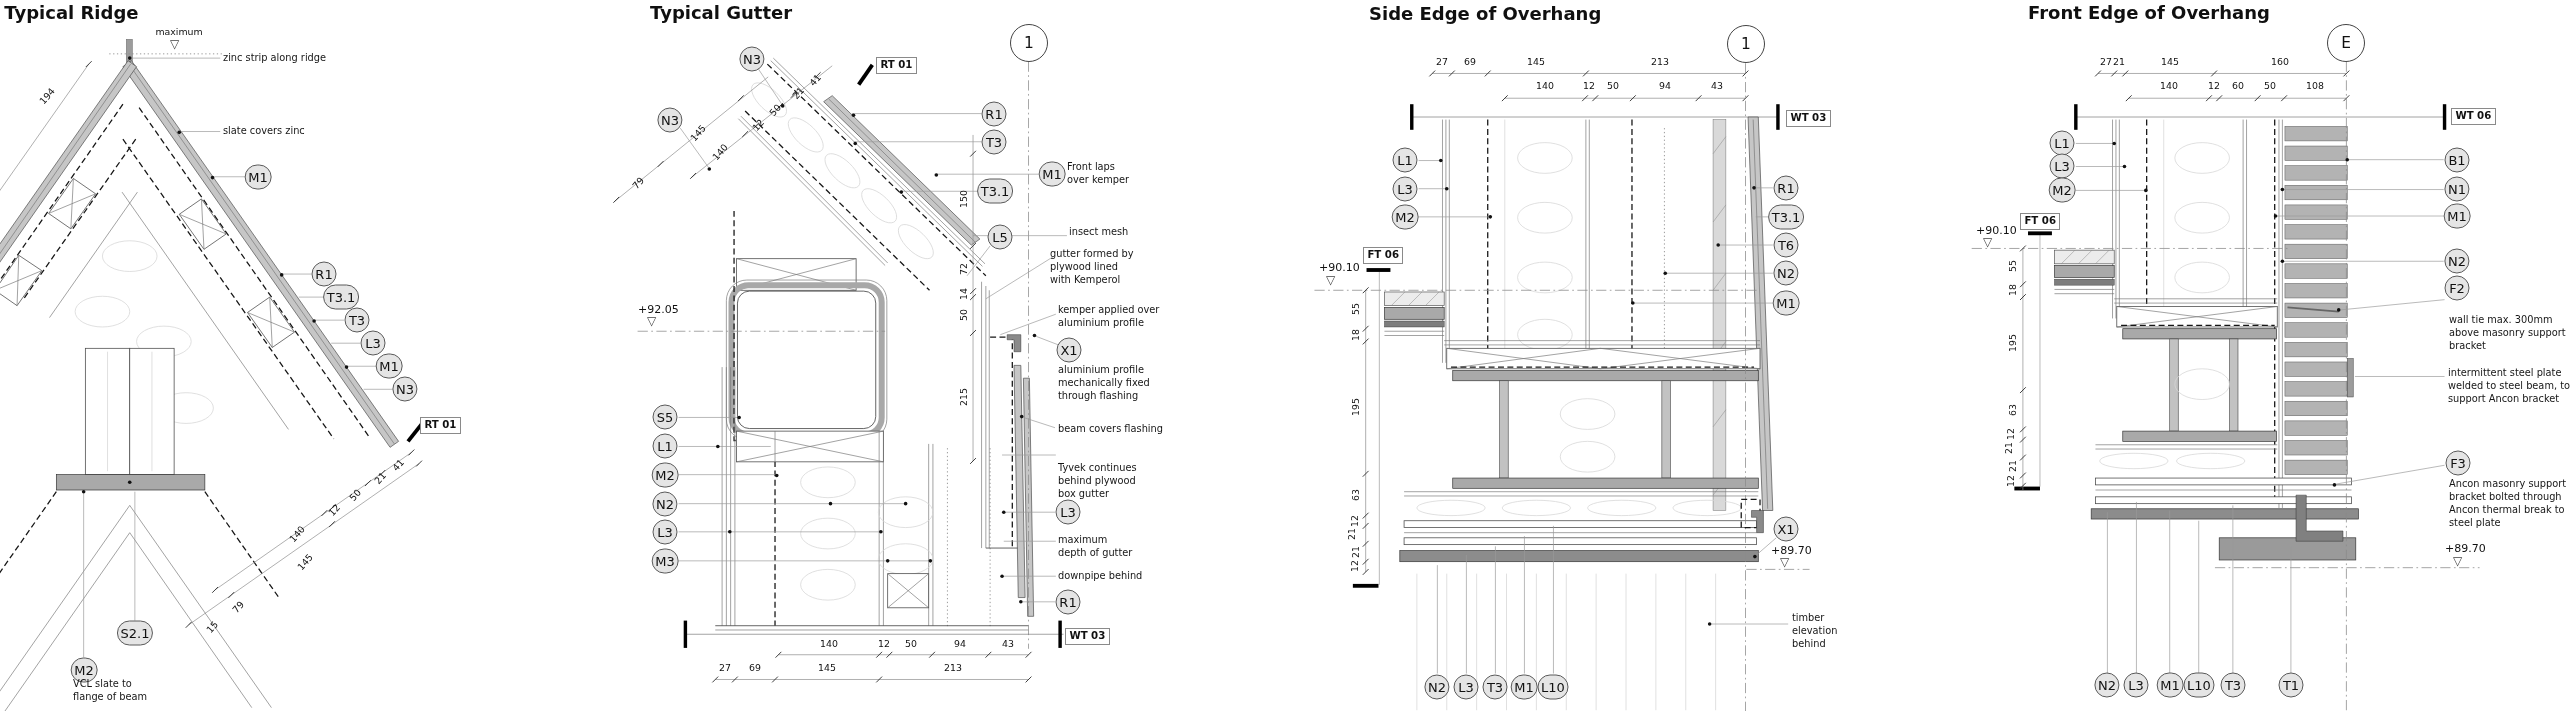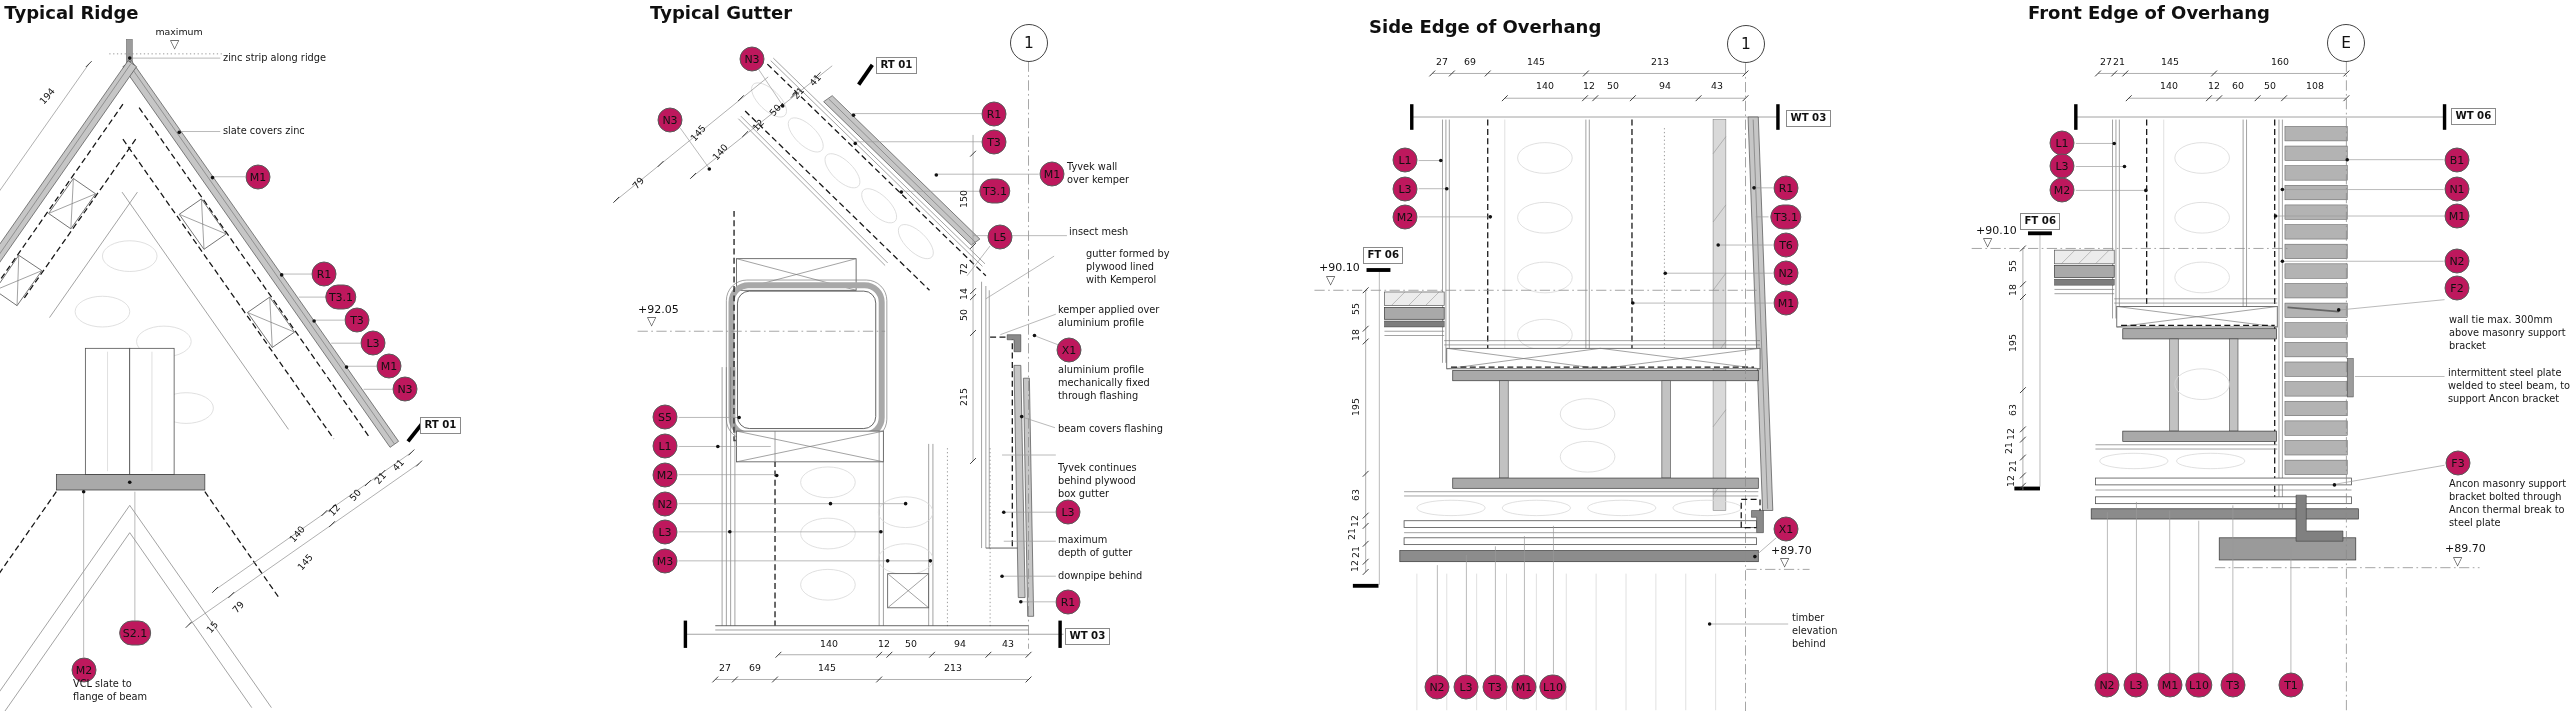--- a/index.html
+++ b/index.html
@@ -19,22 +19,22 @@
   .in{stroke:#d6d6d6;stroke-width:.9;fill:none}
   .tk{stroke:#333;stroke-width:1.1}
   .cut{stroke:#000;stroke-width:4.5}
   .diml{stroke:#8a8a8a;stroke-width:.8;fill:none}
   .hat{stroke:#8a8a8a;stroke-width:.6}
   .t{position:absolute;font-size:9.8px;color:#161616;white-space:pre-line;line-height:1.32}
   .dm{position:absolute;font-size:9.4px;color:#111;transform:translate(-50%,-50%);white-space:nowrap}
   .dm.r{transform:translate(-50%,-50%) rotate(-49deg)}
   .dm.v{transform:translate(-50%,-50%) rotate(-90deg)}
   .tag{position:absolute;transform:translate(-50%,-50%);min-width:25px;height:25px;padding:0 2.6px;
-       box-sizing:border-box;border:0.9px solid #5a5a5a;border-radius:13.7px;background:#be185d;
-       display:flex;align-items:center;justify-content:center;font-size:11px;color:#111;white-space:nowrap}
+       box-sizing:border-box;border:0.9px solid #5a5a5a;border-radius:13.7px;background:#e5e5e5;
+       display:flex;align-items:center;justify-content:center;font-size:13px;color:#111;white-space:nowrap}
   .bx{position:absolute;border:0.9px solid #8a8a8a;background:#fff;padding:0 3.4px;height:14.5px;
       line-height:13.7px;font-size:10.2px;font-weight:600;color:#111;white-space:nowrap}
   .bub{position:absolute;transform:translate(-50%,-50%);width:36px;height:36px;border:0.9px solid #444;
        border-radius:50%;background:#fff;display:flex;align-items:center;justify-content:center;
        font-size:15.4px;color:#111}
   .ttl{position:absolute;font-size:18px;font-weight:600;color:#101010;white-space:nowrap}
   .lv{position:absolute;font-size:11px;color:#111;white-space:nowrap}
   .tri{position:absolute;font-size:12px;color:#444;line-height:1}
 </style>
 </head>
@@ -561,26 +561,26 @@
 <div class="dm r" style="left:815px;top:80px">41</div>
 <div class="dm r" style="left:798px;top:93px">21</div>
 <div class="dm r" style="left:775px;top:110px">50</div>
 <div class="dm r" style="left:758px;top:125px">12</div>
 <div class="dm r" style="left:698px;top:133px">145</div>
 <div class="dm r" style="left:720px;top:152px">140</div>
 <div class="dm r" style="left:638px;top:183px">79</div>
 <div class="tag" style="left:994px;top:114px">R1</div>
 <div class="tag" style="left:994px;top:142px">T3</div>
 <div class="tag" style="left:1052px;top:174px">M1</div>
-<div class="t" style="left:1067px;top:161px">Tyvek wall
+<div class="t" style="left:1067px;top:161px">Front laps
 over kemper</div>
 <div class="tag" style="left:995px;top:191px">T3.1</div>
 <div class="t" style="left:1069px;top:226px">insect mesh</div>
 <div class="tag" style="left:1000px;top:237px">L5</div>
-<div class="t" style="left:1086px;top:248px">gutter formed by
+<div class="t" style="left:1050px;top:248px">gutter formed by
 plywood lined
 with Kemperol</div>
 <div class="t" style="left:1058px;top:304px">kemper applied over
 aluminium profile</div>
 <div class="tag" style="left:1069px;top:350px">X1</div>
 <div class="t" style="left:1058px;top:364px">aluminium profile
 mechanically fixed
 through flashing</div>
 <div class="t" style="left:1058px;top:423px">beam covers flashing</div>
 <div class="t" style="left:1058px;top:462px">Tyvek continues
@@ -608,21 +608,21 @@
 <div class="dm" style="left:829px;top:643px">140</div>
 <div class="dm" style="left:884px;top:643px">12</div>
 <div class="dm" style="left:911px;top:643px">50</div>
 <div class="dm" style="left:960px;top:643px">94</div>
 <div class="dm" style="left:1008px;top:643px">43</div>
 <div class="dm" style="left:725px;top:667px">27</div>
 <div class="dm" style="left:755px;top:667px">69</div>
 <div class="dm" style="left:827px;top:667px">145</div>
 <div class="dm" style="left:953px;top:667px">213</div>
 
-<div class="ttl" style="left:1369px;top:16px">Side Edge of Overhang</div>
+<div class="ttl" style="left:1369px;top:3px">Side Edge of Overhang</div>
 <div class="bub" style="left:1746px;top:44px">1</div>
 <div class="dm" style="left:1442px;top:61px">27</div>
 <div class="dm" style="left:1470px;top:61px">69</div>
 <div class="dm" style="left:1536px;top:61px">145</div>
 <div class="dm" style="left:1660px;top:61px">213</div>
 <div class="dm" style="left:1545px;top:85px">140</div>
 <div class="dm" style="left:1589px;top:85px">12</div>
 <div class="dm" style="left:1613px;top:85px">50</div>
 <div class="dm" style="left:1665px;top:85px">94</div>
 <div class="dm" style="left:1717px;top:85px">43</div>

